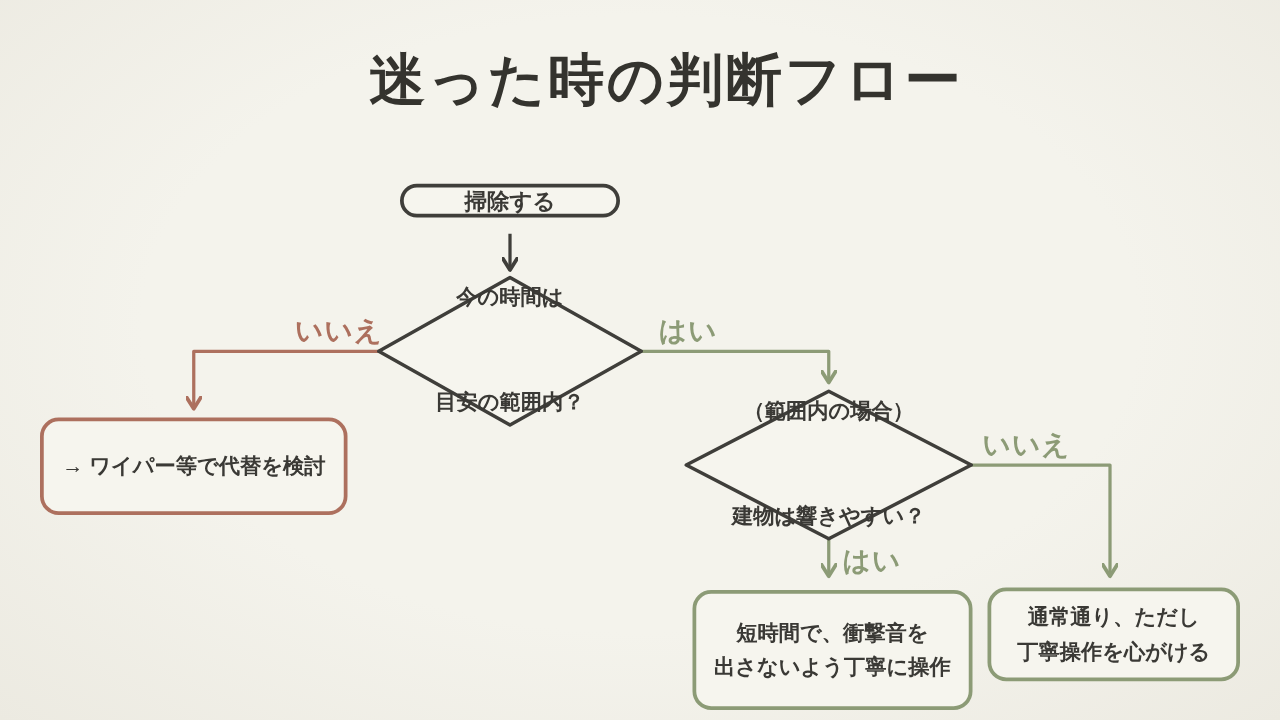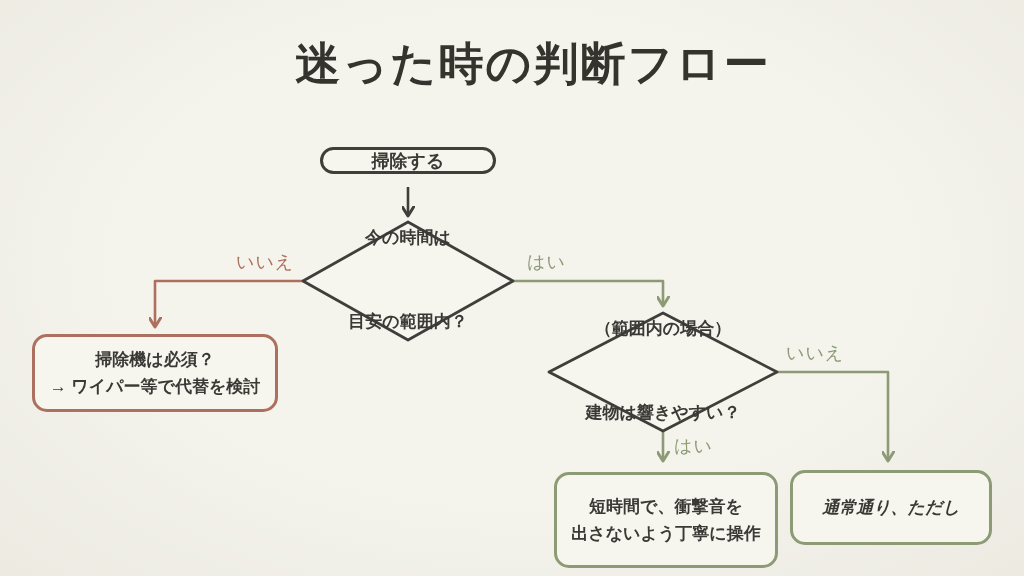--- a/index.html
+++ b/index.html
@@ -23,31 +23,31 @@
     display:flex; flex-direction:column; align-items:center; justify-content:center;
     font-weight:700; text-align:center; line-height:1.6;
   }
   .node-start { left:320px; top:147px; width:176px; height:27px;
     border-radius:14px; font-size:18px; line-height:1; }
   .node-result-no1 { left:32px; top:334px; width:246px; height:78px;
     border-radius:15px; border-color:#ad705e; font-size:17px; }
   .node-result-yes2 { left:554px; top:456px; width:224px; height:96px;
     border-radius:15px; border-color:#8c9b76; font-size:17px;margin-top:16px; }
   .node-result-no2 { left:790px; top:470px; width:202px; height:75px;
-    border-radius:15px; border-color:#8c9b76; font-size:17px;font-style:italic; }
+    border-radius:15px; border-color:#8c9b76; font-size:17px; }
 
   .diamond-label {
     position:absolute; display:flex; flex-direction:column;
     align-items:center; justify-content:space-between;
     font-weight:700; font-size:17px; line-height:1.65; text-align:center;
   }
   .diamond-label-1 { left:303px; top:224px; width:210px; height:112px; }
   .diamond-label-2 { left:549px; top:315px; width:228px; height:112px;gap:48px; }
 
-  .edge-label { position:absolute; font-weight:400; font-size:18px; letter-spacing:1px; }
+  .edge-label { position:absolute; font-weight:700; font-size:22px; letter-spacing:1px; }
   .edge-no  { color:#ad705e; }
   .edge-yes { color:#8c9b76; }
   .label-time-no      { left:236px; top:250px; }
   .label-time-yes     { left:527px; top:250px; }
   .label-building-no  { left:786px; top:341px; }
   .label-building-yes { left:674px; top:434px; }
 </style>
 </head>
 <body>
 
@@ -91,31 +91,31 @@
     <span>今の時間は</span>
     <span>目安の範囲内？</span>
   </div>
 
   <div class="diamond-label diamond-label-2">
     <span>（範囲内の場合）</span>
     <span>建物は響きやすい？</span>
   </div>
 
   <div class="node node-result-no1">
-    <span>掃除機は必須？</span>
     <span>→ ワイパー等で代替を検討</span>
   </div>
 
   <div class="node node-result-yes2">
     <span>短時間で、衝撃音を</span>
     <span>出さないよう丁寧に操作</span>
   </div>
 
   <div class="node node-result-no2">
     <span>通常通り、ただし</span>
+    <span>丁寧操作を心がける</span>
   </div>
 
   <span class="edge-label edge-no label-time-no">いいえ</span>
   <span class="edge-label edge-yes label-time-yes">はい</span>
   <span class="edge-label edge-yes label-building-no">いいえ</span>
   <span class="edge-label edge-yes label-building-yes">はい</span>
 
 </div>
 
 </body></html>

